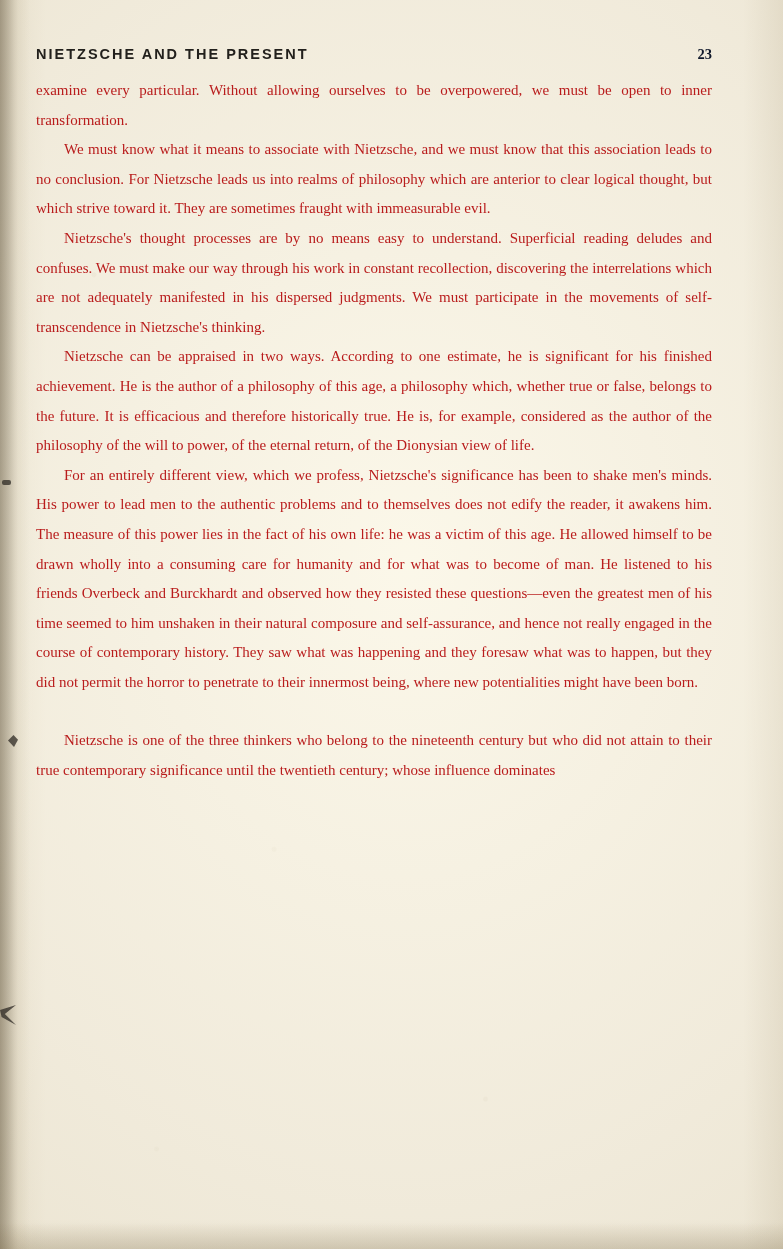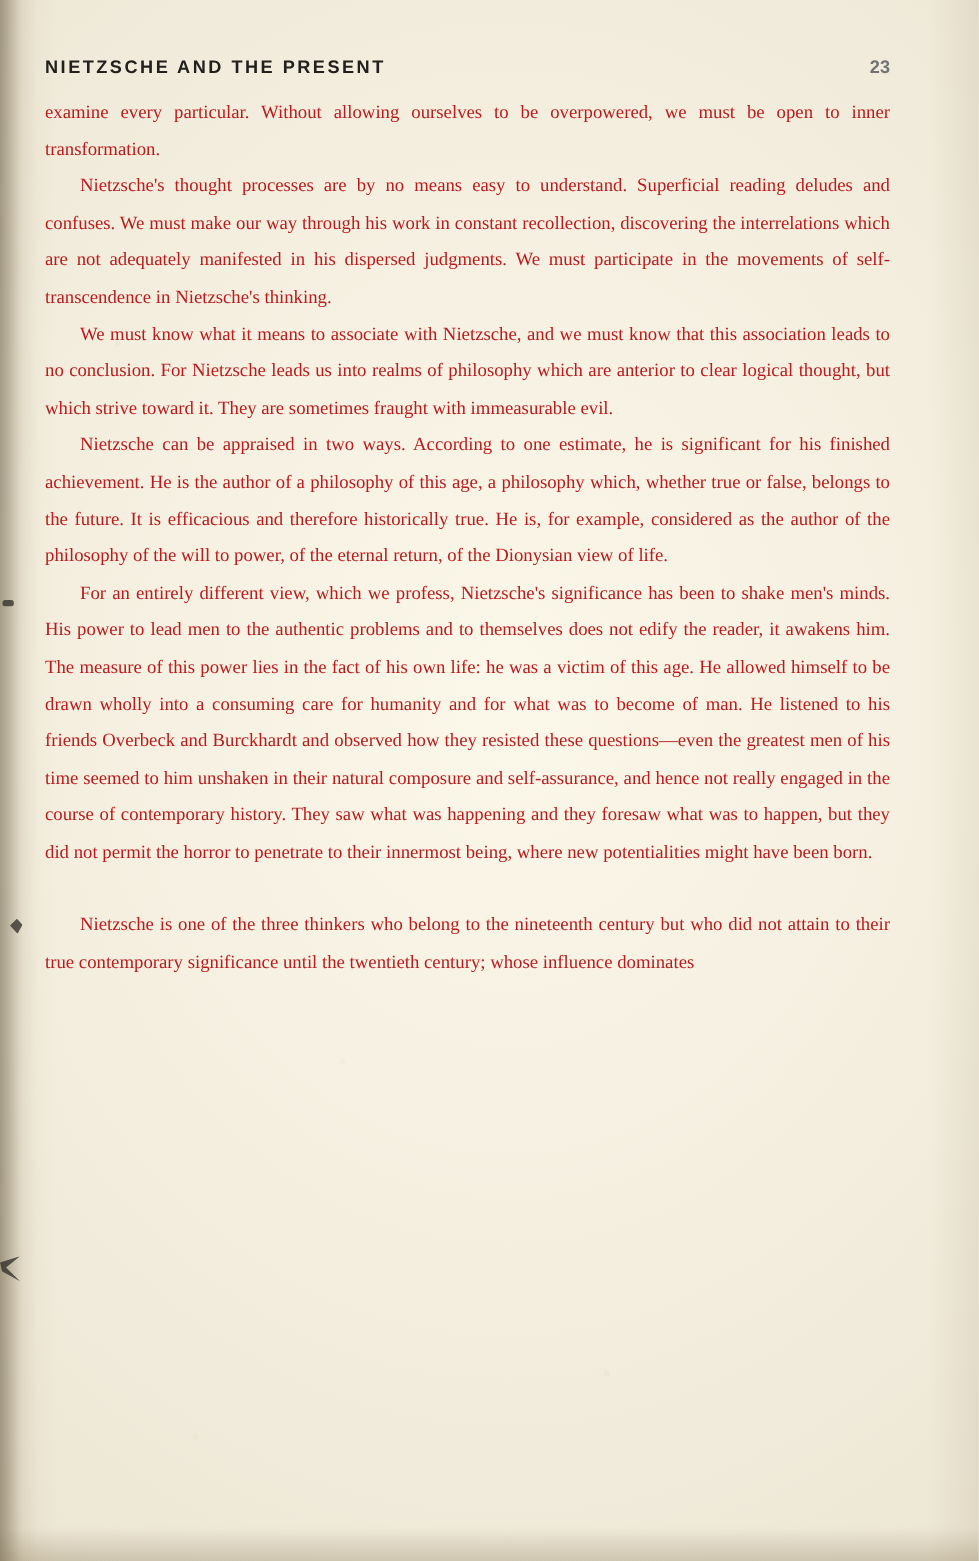--- a/index.html
+++ b/index.html
@@ -54,24 +54,24 @@
     justify-content: space-between;
   }
   .running-head {
     font-family: Liberation Sans, sans-serif;
     font-size: 14.5px;
     letter-spacing: 2.0px;
     color: #22201c;
     font-weight: 700;
   }
   .folio {
-    font-family: Liberation Sans, sans-serif;
+    font-family: Liberation Serif, serif;
     font-size: 14.5px;
     font-weight: 700;
-    color: #737373;
+    color: #0f172a;
   }
   .body-text {
     position: absolute;
     left: 36px;
     top: 76px;
     width: 676px;
     font-size: 15px;
     line-height: 29.6px;
     color: #b91c1c;
     text-align: justify;
@@ -120,22 +120,22 @@
 
 <div class="content">
 
   <div class="header">
     <div class="running-head">NIETZSCHE AND THE PRESENT</div>
     <div class="folio">23</div>
   </div>
 
   <div class="body-text">
     <p>examine every particular. Without allowing ourselves to be overpowered, we must be open to inner transformation.</p>
+    <p class="indent">We must know what it means to associate with Nietzsche, and we must know that this association leads to no conclusion. For Nietzsche leads us into realms of philosophy which are anterior to clear logical thought, but which strive toward it. They are sometimes fraught with immeasurable evil.</p>
     <p class="indent">Nietzsche's thought processes are by no means easy to understand. Superficial reading deludes and confuses. We must make our way through his work in constant recollection, discovering the interrelations which are not adequately manifested in his dispersed judgments. We must participate in the movements of self-transcendence in Nietzsche's thinking.</p>
-    <p class="indent">We must know what it means to associate with Nietzsche, and we must know that this association leads to no conclusion. For Nietzsche leads us into realms of philosophy which are anterior to clear logical thought, but which strive toward it. They are sometimes fraught with immeasurable evil.</p>
     <p class="indent">Nietzsche can be appraised in two ways. According to one estimate, he is significant for his finished achievement. He is the author of a philosophy of this age, a philosophy which, whether true or false, belongs to the future. It is efficacious and therefore historically true. He is, for example, considered as the author of the philosophy of the will to power, of the eternal return, of the Dionysian view of life.</p>
     <p class="indent">For an entirely different view, which we profess, Nietzsche's significance has been to shake men's minds. His power to lead men to the authentic problems and to themselves does not edify the reader, it awakens him. The measure of this power lies in the fact of his own life: he was a victim of this age. He allowed himself to be drawn wholly into a consuming care for humanity and for what was to become of man. He listened to his friends Overbeck and Burckhardt and observed how they resisted these questions—even the greatest men of his time seemed to him unshaken in their natural composure and self-assurance, and hence not really engaged in the course of contemporary history. They saw what was happening and they foresaw what was to happen, but they did not permit the horror to penetrate to their innermost being, where new potentialities might have been born.</p>
     <p class="indent gap">Nietzsche is one of the three thinkers who belong to the nineteenth century but who did not attain to their true contemporary significance until the twentieth century; whose influence dominates</p>
   </div>
 
   <div class="mark mark-1"></div>
   <div class="mark mark-2"></div>
   <div class="mark mark-3"></div>
 </div>
 

